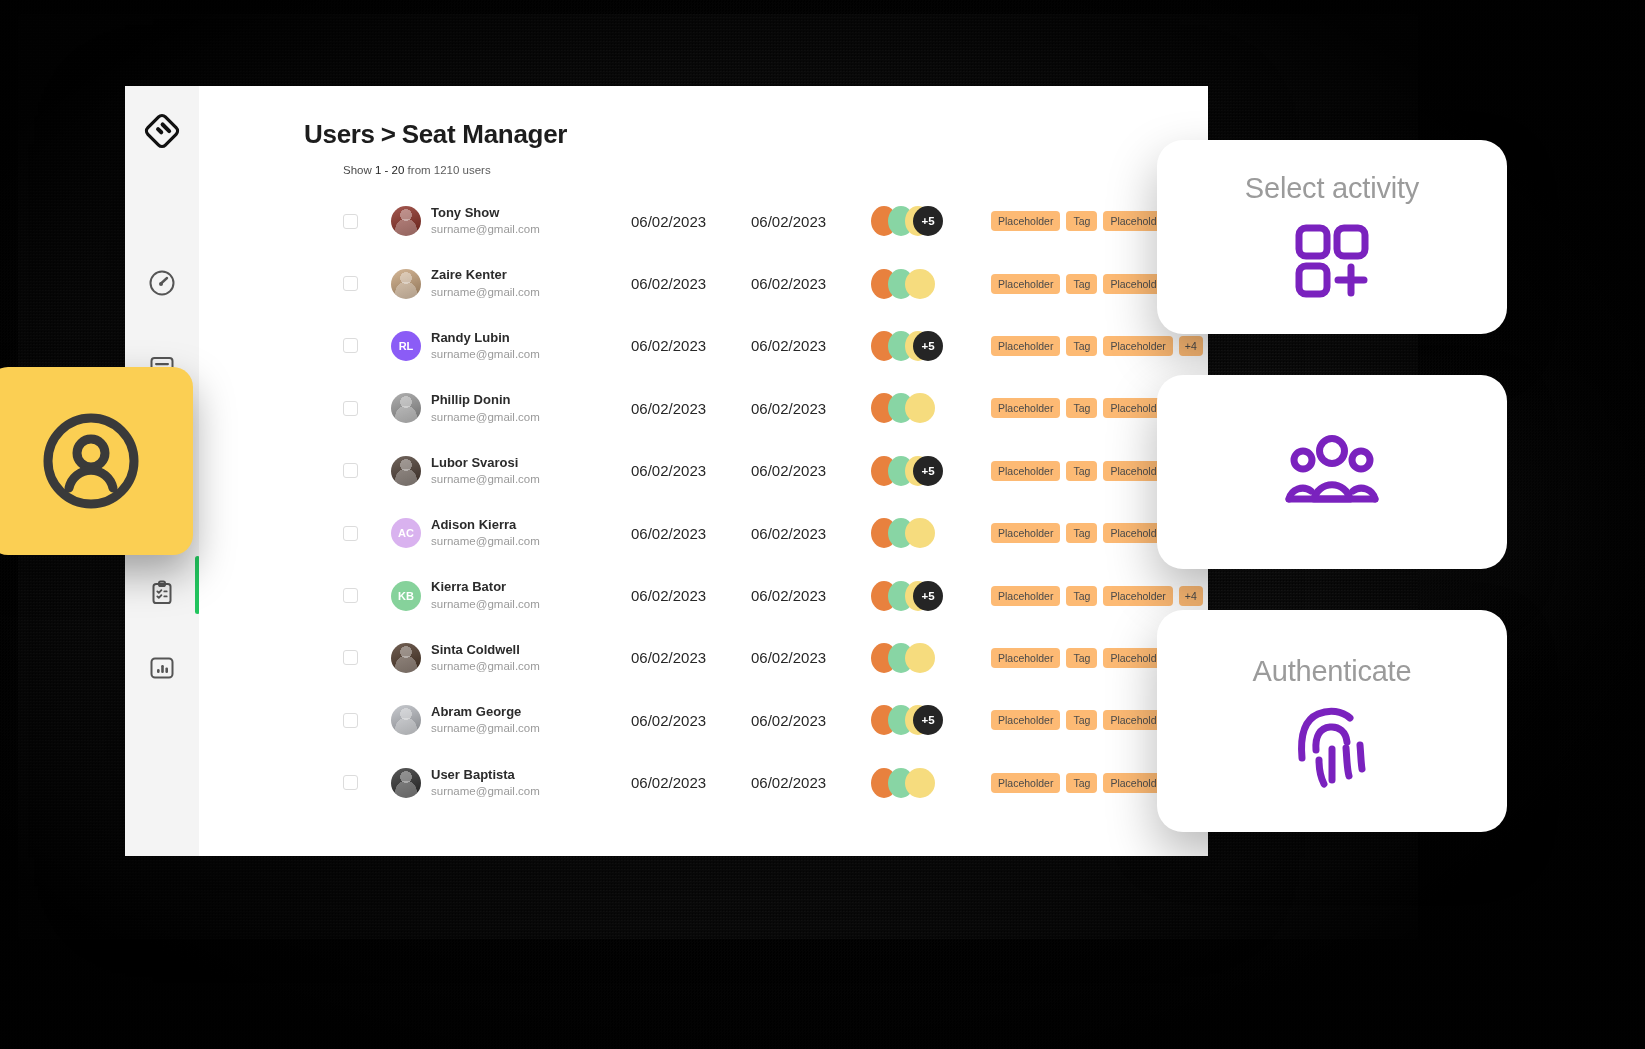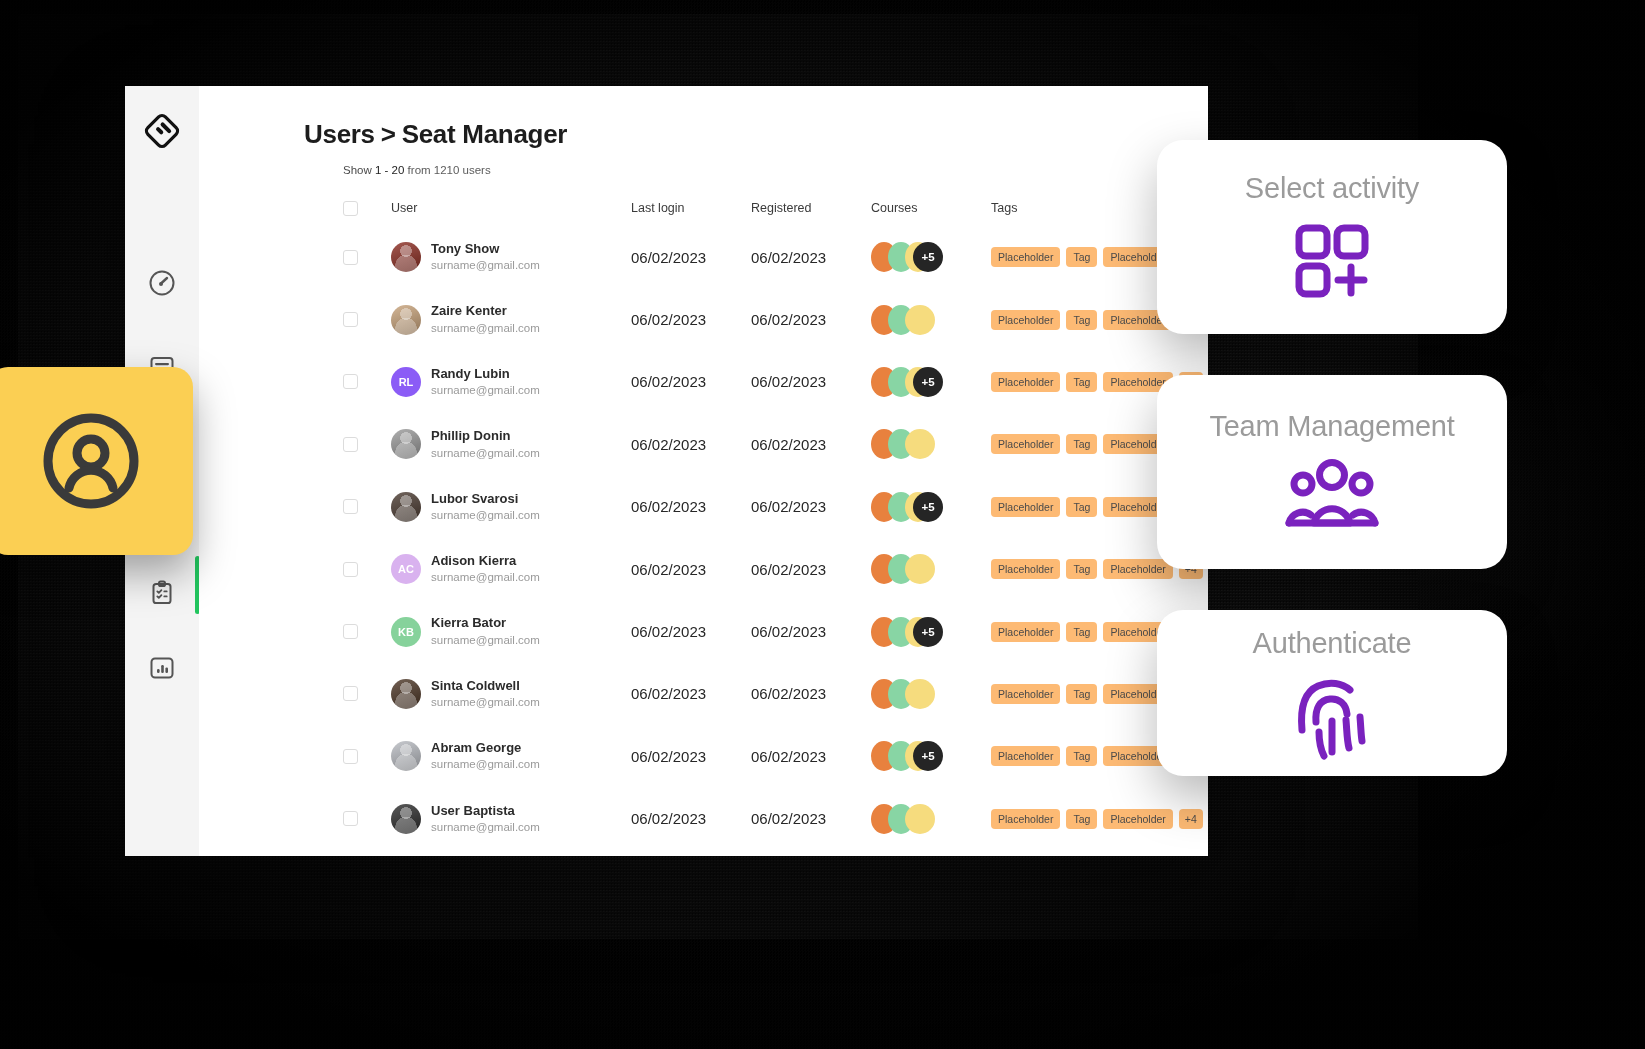--- a/index.html
+++ b/index.html
@@ -167,21 +167,21 @@
 
   
   .float-card{
     position:absolute;left:1113px;width:350px;
     background:#fff;border-radius:26px;
     box-shadow:0 22px 50px rgba(0,0,0,.28);
     display:flex;flex-direction:column;align-items:center;justify-content:center;margin-left:44px;
   }
   #card-select-activity{top:140px;height:194px;}
   #card-team-management{top:375px;height:194px;}
-  #card-authenticate{top:610px;height:166px;}
+  #card-authenticate{top:610px;height:222px;}
   .card-title{
     font-size:29px;color:#9b9b9b;font-weight:normal;
     letter-spacing:-.2px;margin-bottom:14px;text-align:center;
   }
 </style>
 </head>
 <body>
 
 <div id="backdrop">
   <div class="noise-blob" id="blob-main"></div>
@@ -259,30 +259,20 @@
 
     <div id="result-summary">
       <span>Show</span>
       <span class="rng">1 - 20</span>
       <span class="muted">from 1210 users</span>
     </div>
 
     <div id="rows-per-page">Rows per page</div>
 
     <div id="users-table">
-      <div class="thead">
-        <div class="col-check">
-          <div class="chk"></div>
-        </div>
-        <div class="col-user">User</div>
-        <div class="col-lastlogin">Last login</div>
-        <div class="col-registered">Registered</div>
-        <div class="col-courses">Courses</div>
-        <div class="col-tags">Tags</div>
-      </div>
       <div id="tbody">
           <div class="trow">
             <div class="col-check">
               <div class="chk"></div>
             </div>
             <div class="col-user">
               <div class="user-cell">
                 <div class="avatar" style="background: radial-gradient(circle at 50% 78%, rgba(255, 255, 255, 0.3) 0px, rgba(255, 255, 255, 0.3) 38%, rgba(0, 0, 0, 0) 39%), radial-gradient(circle at 50% 30%, rgba(255, 255, 255, 0.38) 0px, rgba(255, 255, 255, 0.38) 22%, rgba(0, 0, 0, 0) 23%), linear-gradient(160deg, rgba(255, 255, 255, 0.22), rgba(0, 0, 0, 0.3)) rgb(140, 43, 32);"></div>
                 <div>
                   <div class="uname">Tony Show</div>
@@ -609,21 +599,20 @@
   <div class="card-title">Select activity</div>
   <svg width="84" height="84" viewBox="0 0 84 84">
     <rect x="9" y="9" width="28" height="28" rx="7" fill="none" stroke="#7A22BE" stroke-width="7"></rect>
     <rect x="47" y="9" width="28" height="28" rx="7" fill="none" stroke="#7A22BE" stroke-width="7"></rect>
     <rect x="9" y="47" width="28" height="28" rx="7" fill="none" stroke="#7A22BE" stroke-width="7"></rect>
     <path d="M61 48v26M48 61h26" stroke="#7A22BE" stroke-width="7" stroke-linecap="round"></path>
   </svg>
 </div>
 
 <div class="float-card" id="card-team-management">
-  <div class="card-title">Team Management</div>
   <svg width="94" height="78" viewBox="0 0 94 78">
     <circle cx="47" cy="18" r="12.5" fill="none" stroke="#7A22BE" stroke-width="7"></circle>
     <circle cx="18" cy="27" r="9" fill="none" stroke="#7A22BE" stroke-width="7"></circle>
     <circle cx="76" cy="27" r="9" fill="none" stroke="#7A22BE" stroke-width="7"></circle>
     <path d="M29 66a18.5 18.5 0 0 1 36 0z" fill="none" stroke="#7A22BE" stroke-width="7" stroke-linejoin="round"></path>
     <path d="M4 66a14 14 0 0 1 22-8" fill="none" stroke="#7A22BE" stroke-width="7" stroke-linecap="round"></path>
     <path d="M90 66a14 14 0 0 0-22-8" fill="none" stroke="#7A22BE" stroke-width="7" stroke-linecap="round"></path>
     <path d="M4 66h86" stroke="#7A22BE" stroke-width="7" stroke-linecap="round"></path>
   </svg>
 </div>

